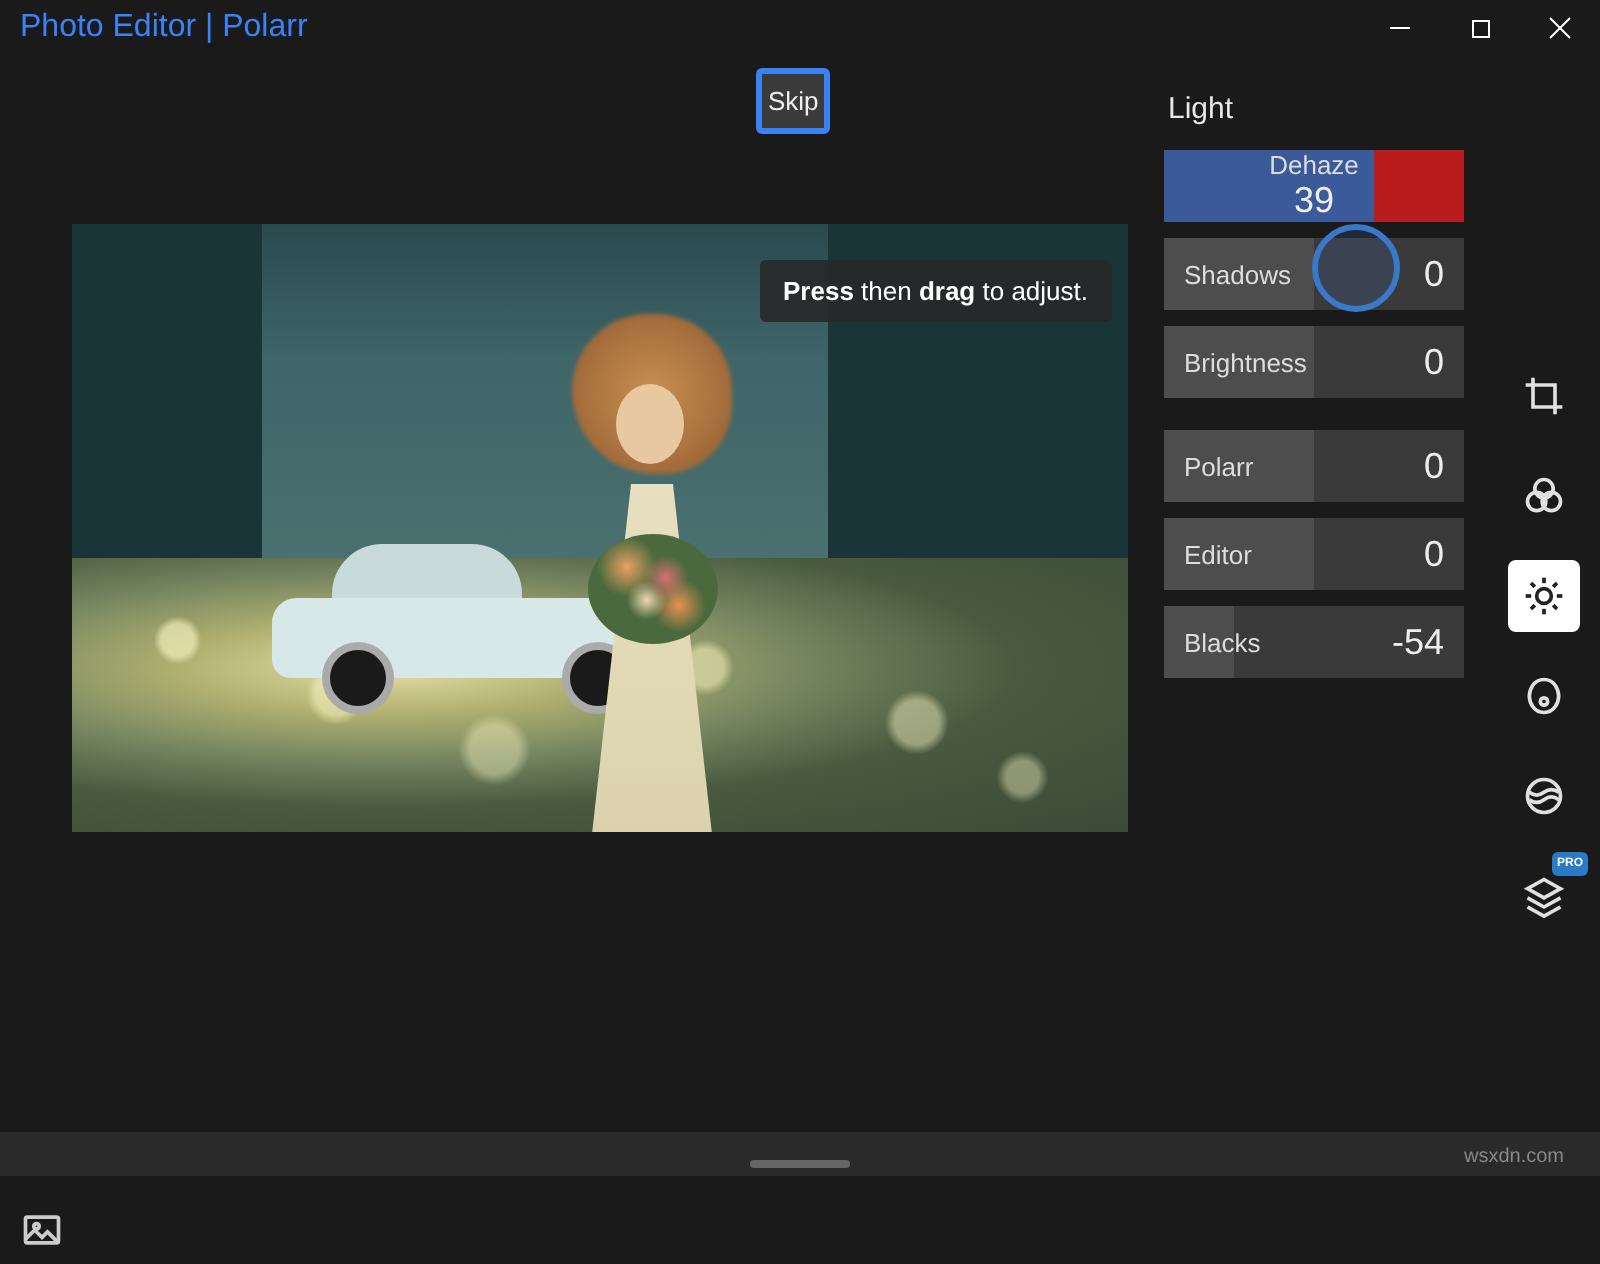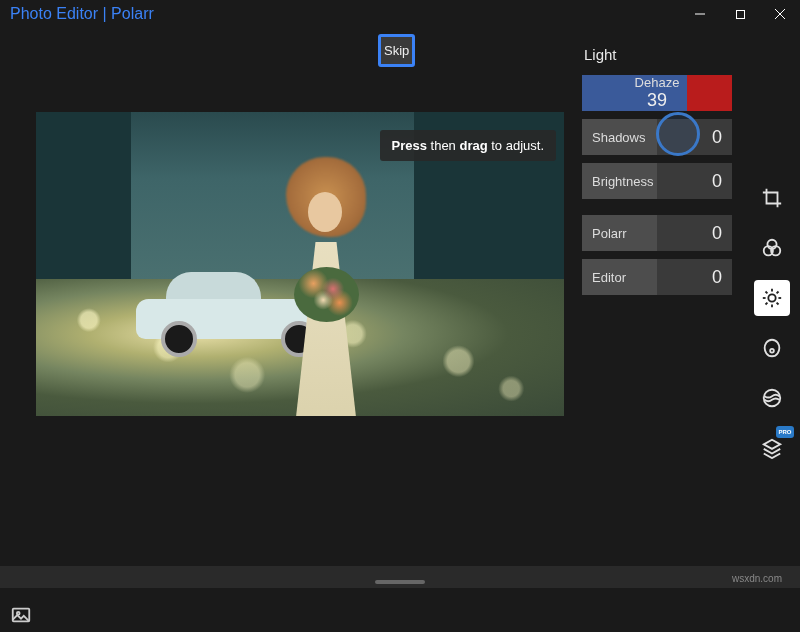--- a/index.html
+++ b/index.html
@@ -129,20 +129,25 @@
         <div class="slider-row">
           <div class="slider-fill" style="width: 50%; background: rgba(90, 90, 90, 0.6);"></div>
           <span class="slider-label">Polarr</span>
           <span class="slider-val">0</span>
         </div>
         <div class="slider-row">
           <div class="slider-fill" style="width: 50%; background: rgba(90, 90, 90, 0.6);"></div>
           <span class="slider-label">Editor</span>
           <span class="slider-val">0</span>
         </div>
+        <div class="slider-row">
+          <div class="slider-fill" style="width: 23%; background: rgba(90, 90, 90, 0.6);"></div>
+          <span class="slider-label">Blacks</span>
+          <span class="slider-val">-54</span>
+        </div>
       </div>
   </div>
 
   <div class="tutorial-ring"></div>
 
   <div class="tool-rail">
     <div class="tool-icon">
         <svg width="22" height="22" viewBox="0 0 24 24" fill="none" stroke="currentColor" stroke-width="2">
           <path d="M6 2v16h16"></path>
           <path d="M2 6h16v16"></path>

